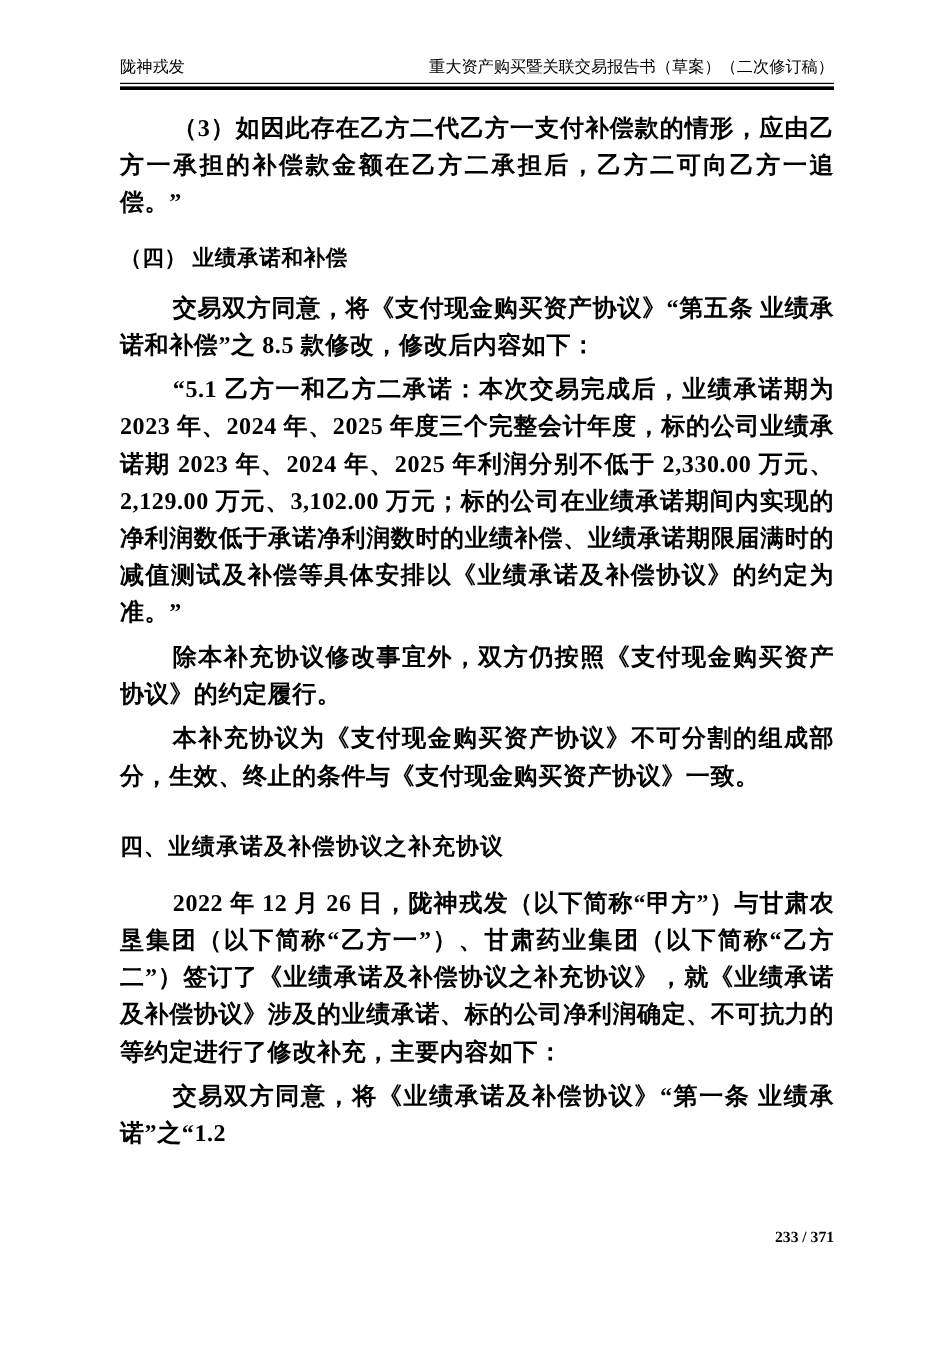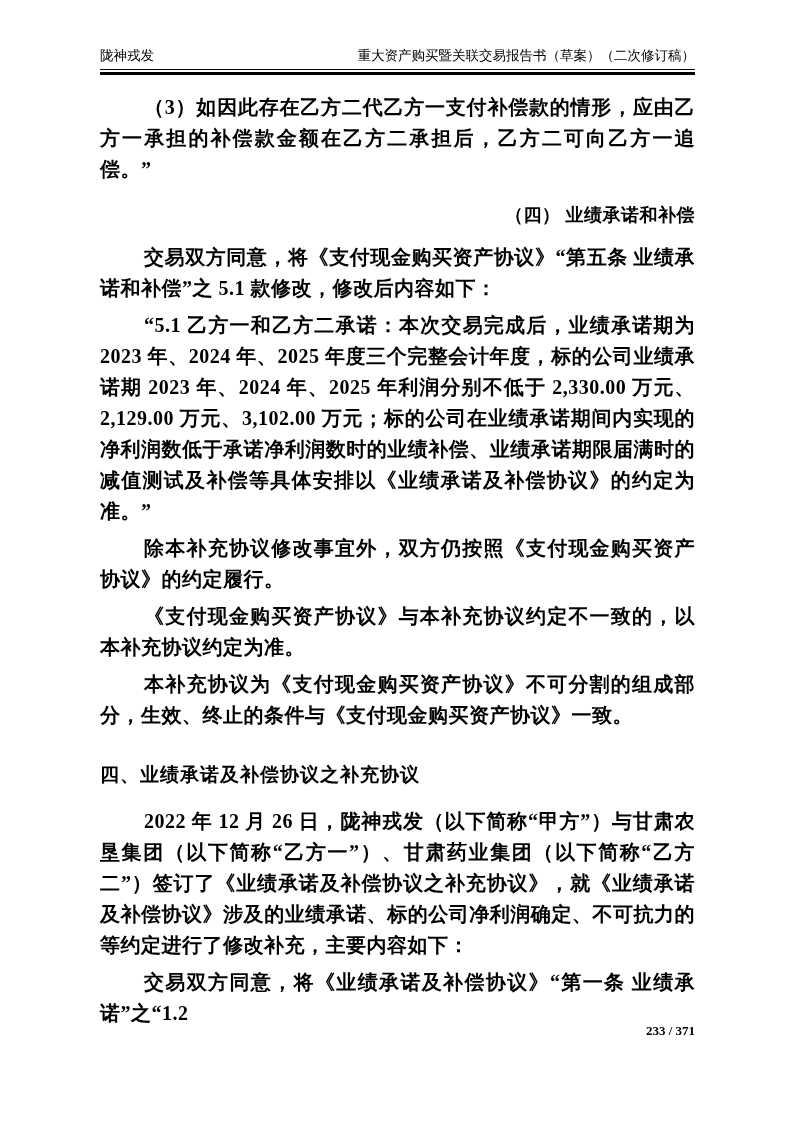--- a/index.html
+++ b/index.html
@@ -57,21 +57,20 @@
     text-indent: 44px;
     margin: 0 0 6px 0;
     letter-spacing: 0.5px;
   }
   .heading-2 {
     font-size: 18px;
     line-height: 25px;
     font-weight: bold;
     margin: 18px 0 14px 0;
     letter-spacing: 0.5px;
-    text-align: right;
   }
   .heading-1 {
     font-size: 19px;
     line-height: 27px;
     font-weight: bold;
     margin: 30px 0 18px 0;
     letter-spacing: 1px;
   }
   
   .page-footer {
@@ -95,28 +94,27 @@
     </div>
     <div class="hdr-rule-thin"></div>
     <div class="hdr-rule-thick"></div>
   </div>
 
   <div class="content">
     <p class="para">（3）如因此存在乙方二代乙方一支付补偿款的情形，应由乙方一承担的补偿款金额在乙方二承担后，乙方二可向乙方一追偿。”</p>
 
     <h3 class="heading-2">（四） 业绩承诺和补偿</h3>
 
-    <p class="para">交易双方同意，将《支付现金购买资产协议》“第五条 业绩承诺和补偿”之 5.1 款修改，修改后内容如下：</p>
+    <p class="para">交易双方同意，将《支付现金购买资产协议》“第五条 业绩承诺和补偿”之 8.5 款修改，修改后内容如下：</p>
 
     <p class="para">“5.1 乙方一和乙方二承诺：本次交易完成后，业绩承诺期为 2023 年、2024 年、2025 年度三个完整会计年度，标的公司业绩承诺期 2023 年、2024 年、2025 年利润分别不低于 2,330.00 万元、2,129.00 万元、3,102.00 万元；标的公司在业绩承诺期间内实现的净利润数低于承诺净利润数时的业绩补偿、业绩承诺期限届满时的减值测试及补偿等具体安排以《业绩承诺及补偿协议》的约定为准。”</p>
 
 
     <p class="para">除本补充协议修改事宜外，双方仍按照《支付现金购买资产协议》的约定履行。</p>
 
-    <p class="para">《支付现金购买资产协议》与本补充协议约定不一致的，以本补充协议约定为准。</p>
 
     <p class="para">本补充协议为《支付现金购买资产协议》不可分割的组成部分，生效、终止的条件与《支付现金购买资产协议》一致。</p>
 
     <h2 class="heading-1">四、业绩承诺及补偿协议之补充协议</h2>
 
     <p class="para">2022 年 12 月 26 日，陇神戎发（以下简称“甲方”）与甘肃农垦集团（以下简称“乙方一”）、甘肃药业集团（以下简称“乙方二”）签订了《业绩承诺及补偿协议之补充协议》，就《业绩承诺及补偿协议》涉及的业绩承诺、标的公司净利润确定、不可抗力的等约定进行了修改补充，主要内容如下：</p>
 
 
     <p class="para">交易双方同意，将《业绩承诺及补偿协议》“第一条 业绩承诺”之“1.2</p>
   </div>

